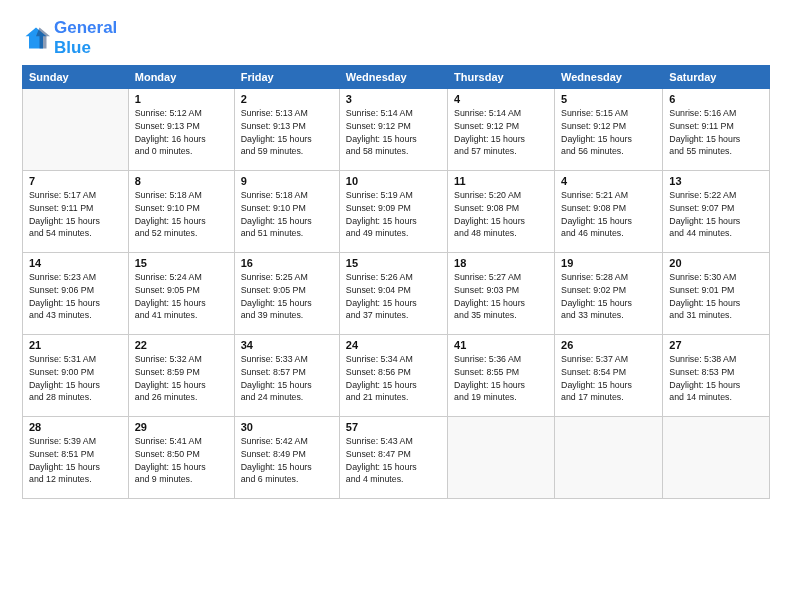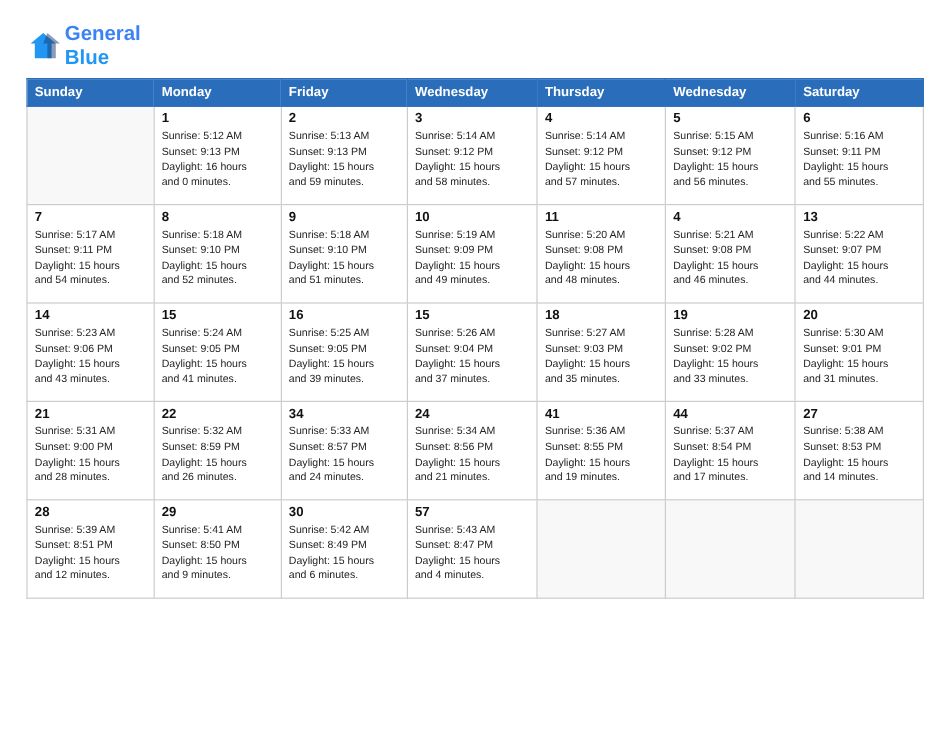--- a/index.html
+++ b/index.html
@@ -218,21 +218,21 @@
           </td>
           <td>
             <span class="day-number">24</span>
             <div class="day-info">Sunrise: 5:34 AM<br>Sunset: 8:56 PM<br>Daylight: 15 hours<br>and 21 minutes.</div>
           </td>
           <td>
             <span class="day-number">41</span>
             <div class="day-info">Sunrise: 5:36 AM<br>Sunset: 8:55 PM<br>Daylight: 15 hours<br>and 19 minutes.</div>
           </td>
           <td>
-            <span class="day-number">44</span>
+            <span class="day-number">26</span>
             <div class="day-info">Sunrise: 5:37 AM<br>Sunset: 8:54 PM<br>Daylight: 15 hours<br>and 17 minutes.</div>
           </td>
           <td>
             <span class="day-number">27</span>
             <div class="day-info">Sunrise: 5:38 AM<br>Sunset: 8:53 PM<br>Daylight: 15 hours<br>and 14 minutes.</div>
           </td>
         </tr>
         <tr>
           <td>
             <span class="day-number">28</span>

